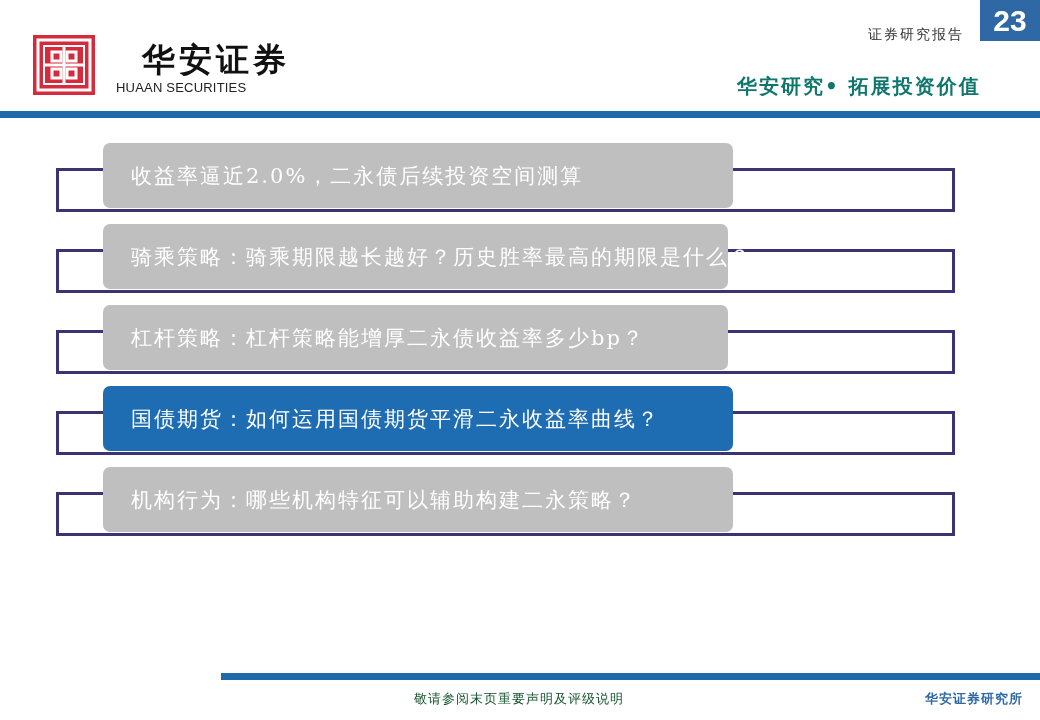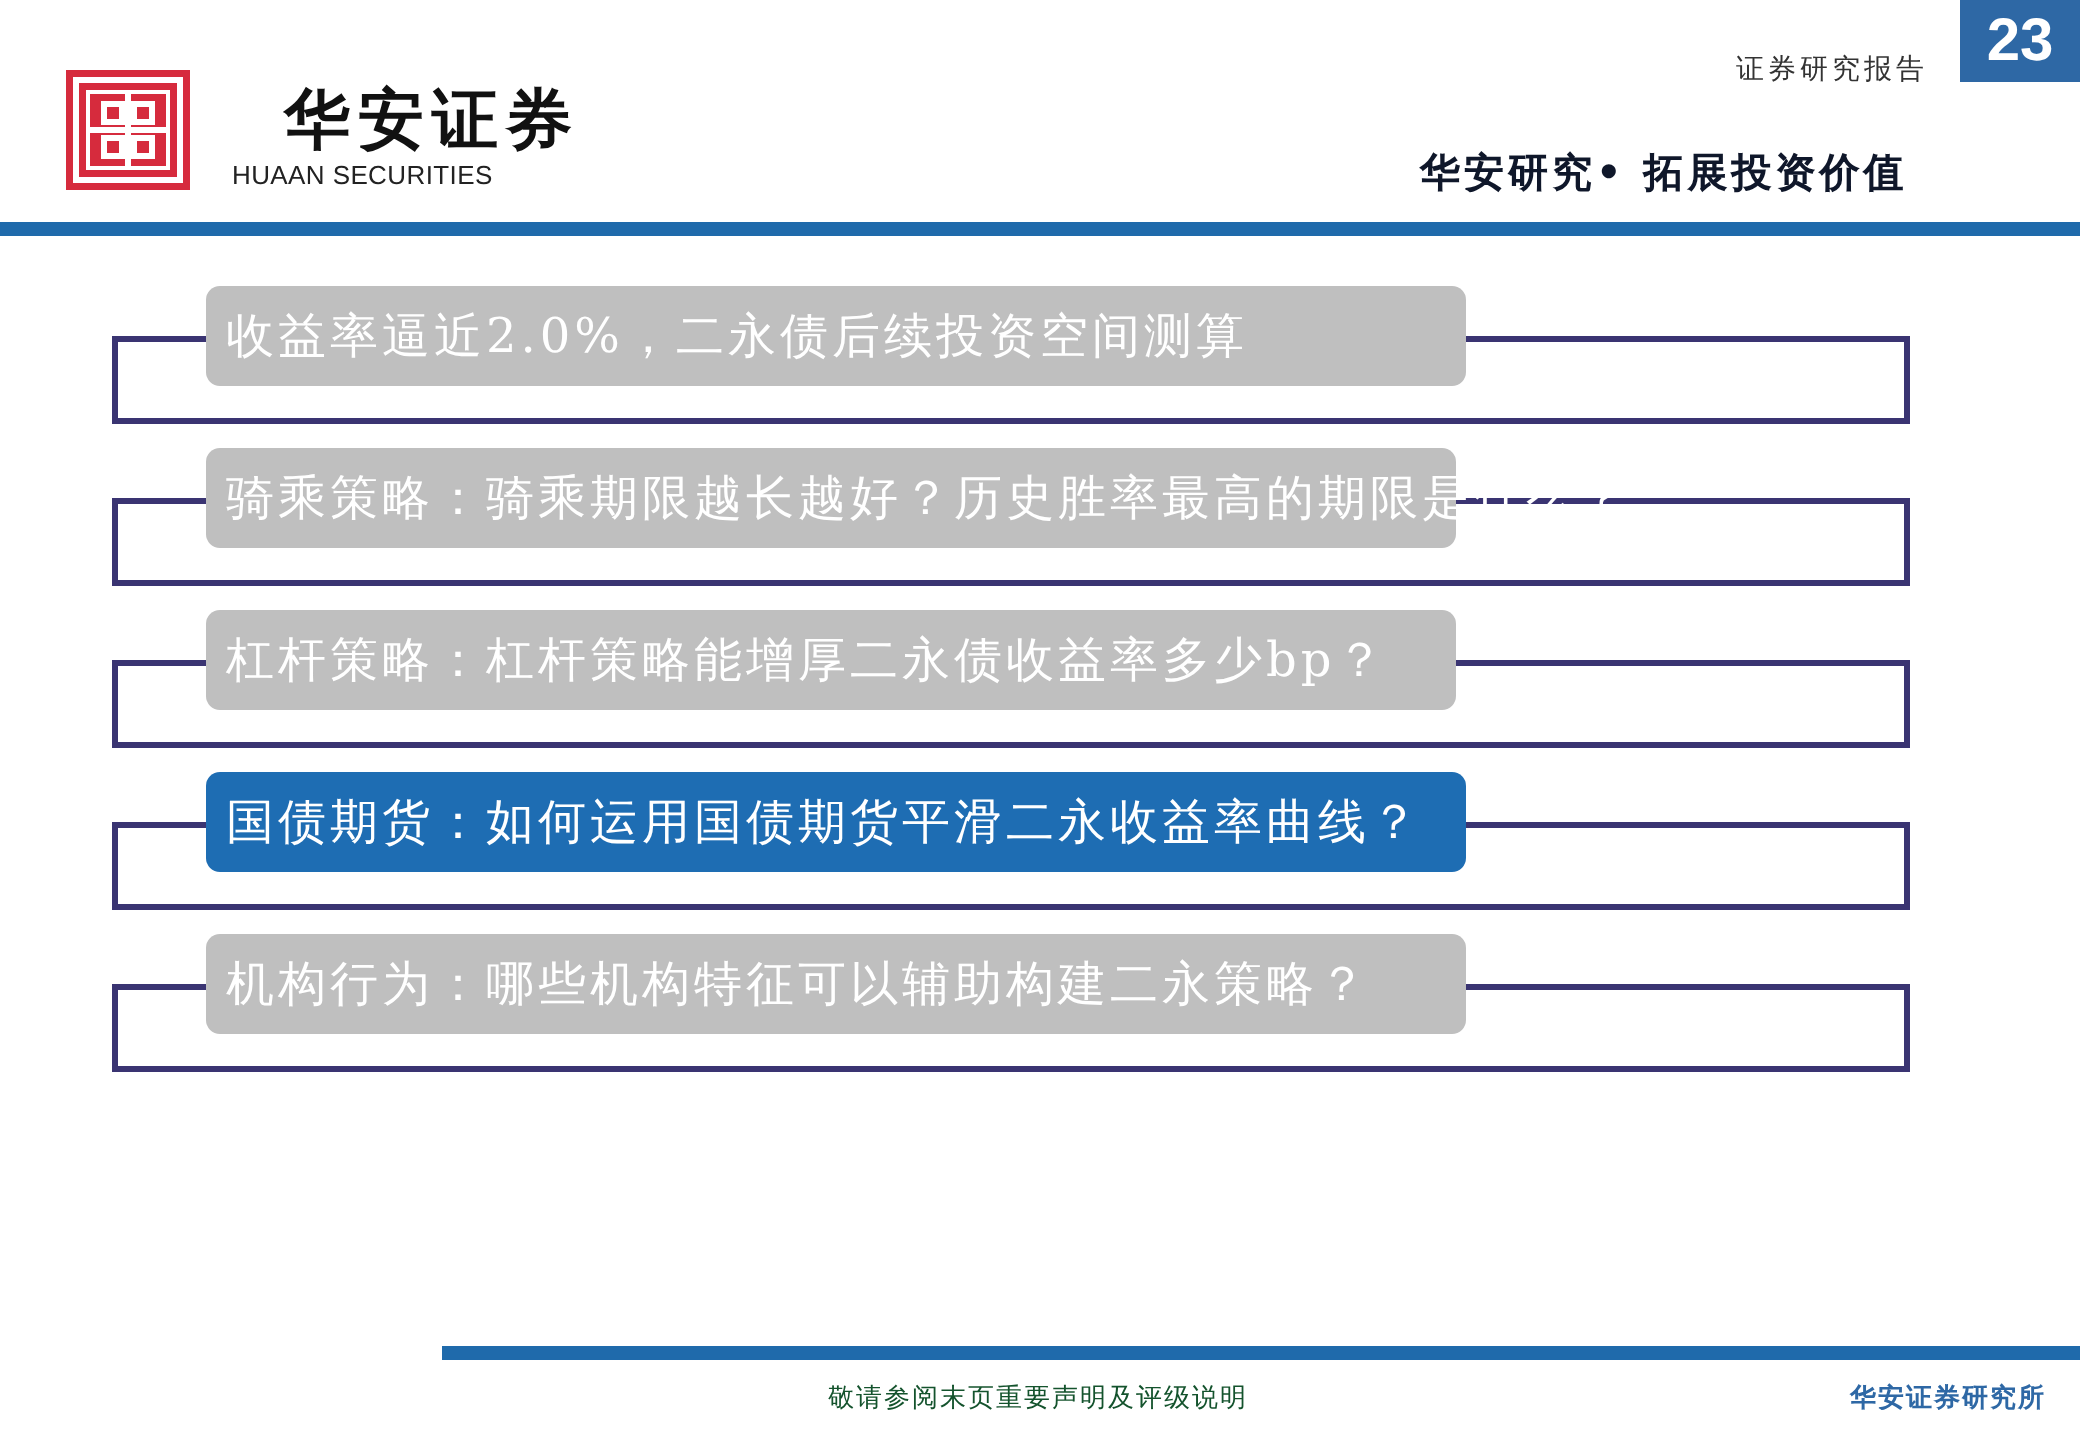--- a/index.html
+++ b/index.html
@@ -11,27 +11,27 @@
   .logo-mark { left:33px; top:35px; width:62px; height:60px; background:#d62b3d; }
   .logo-mark svg { display:block; }
   .logo-cn { left:110px; top:38px; font-size:33px; color:#111; letter-spacing:4px; font-weight:bold;
              font-family:"DejaVu Serif",serif;margin-left:32px; }
   .logo-en { left:116px; top:80px; font-size:13px; color:#222; letter-spacing:0.2px;
              font-family:Liberation Sans, sans-serif;text-align:center; }
   .report-label { left:868px; top:26px; font-size:14px; color:#333; letter-spacing:2px; }
   .page-box { left:980px; top:0; width:60px; height:41px; background:#2e68a5; color:#fff;
               font-family:"Liberation Sans",sans-serif; font-weight:bold; font-size:30px;
               display:flex; align-items:center; justify-content:center; }
-  .slogan { left:710px; top:73px; font-size:20px; color:#0f172a; font-weight:bold; letter-spacing:2px; white-space:nowrap; }
+  .slogan { left:737px; top:73px; font-size:20px; color:#0f766e; font-weight:bold; letter-spacing:2px; white-space:nowrap; }
   .top-bar { left:0; top:111px; width:1040px; height:7px; background:#1f6aab; }
 
   
   .frame { position:absolute; left:56px; width:899px; height:44px; border:3px solid #3a3472; box-sizing:border-box; }
-  .item-box { position:absolute; left:103px; height:50px; border-radius:7px; background:#bfbfbf; color:#fff;
-              font-size:24px; display:flex; align-items:center; padding-left:10px; box-sizing:border-box;
+  .item-box { position:absolute; left:103px; height:65px; border-radius:7px; background:#bfbfbf; color:#fff;
+              font-size:21px; display:flex; align-items:center; padding-left:28px; box-sizing:border-box;
               letter-spacing:2px; white-space:nowrap; }
   .item-box.active { background:#1e6db3;text-align:center; }
 
   
   .bottom-bar { left:221px; top:673px; width:819px; height:7px; background:#1f6aab; }
   .disclaimer { left:414px; top:690px; font-size:13px; color:#14532d; letter-spacing:1px; }
   .footer-brand { left:905px; top:690px; font-size:13px; color:#2e68a5; font-weight:bold; letter-spacing:1px;margin-left:20px; }
 </style>
 </head>
 <body>

